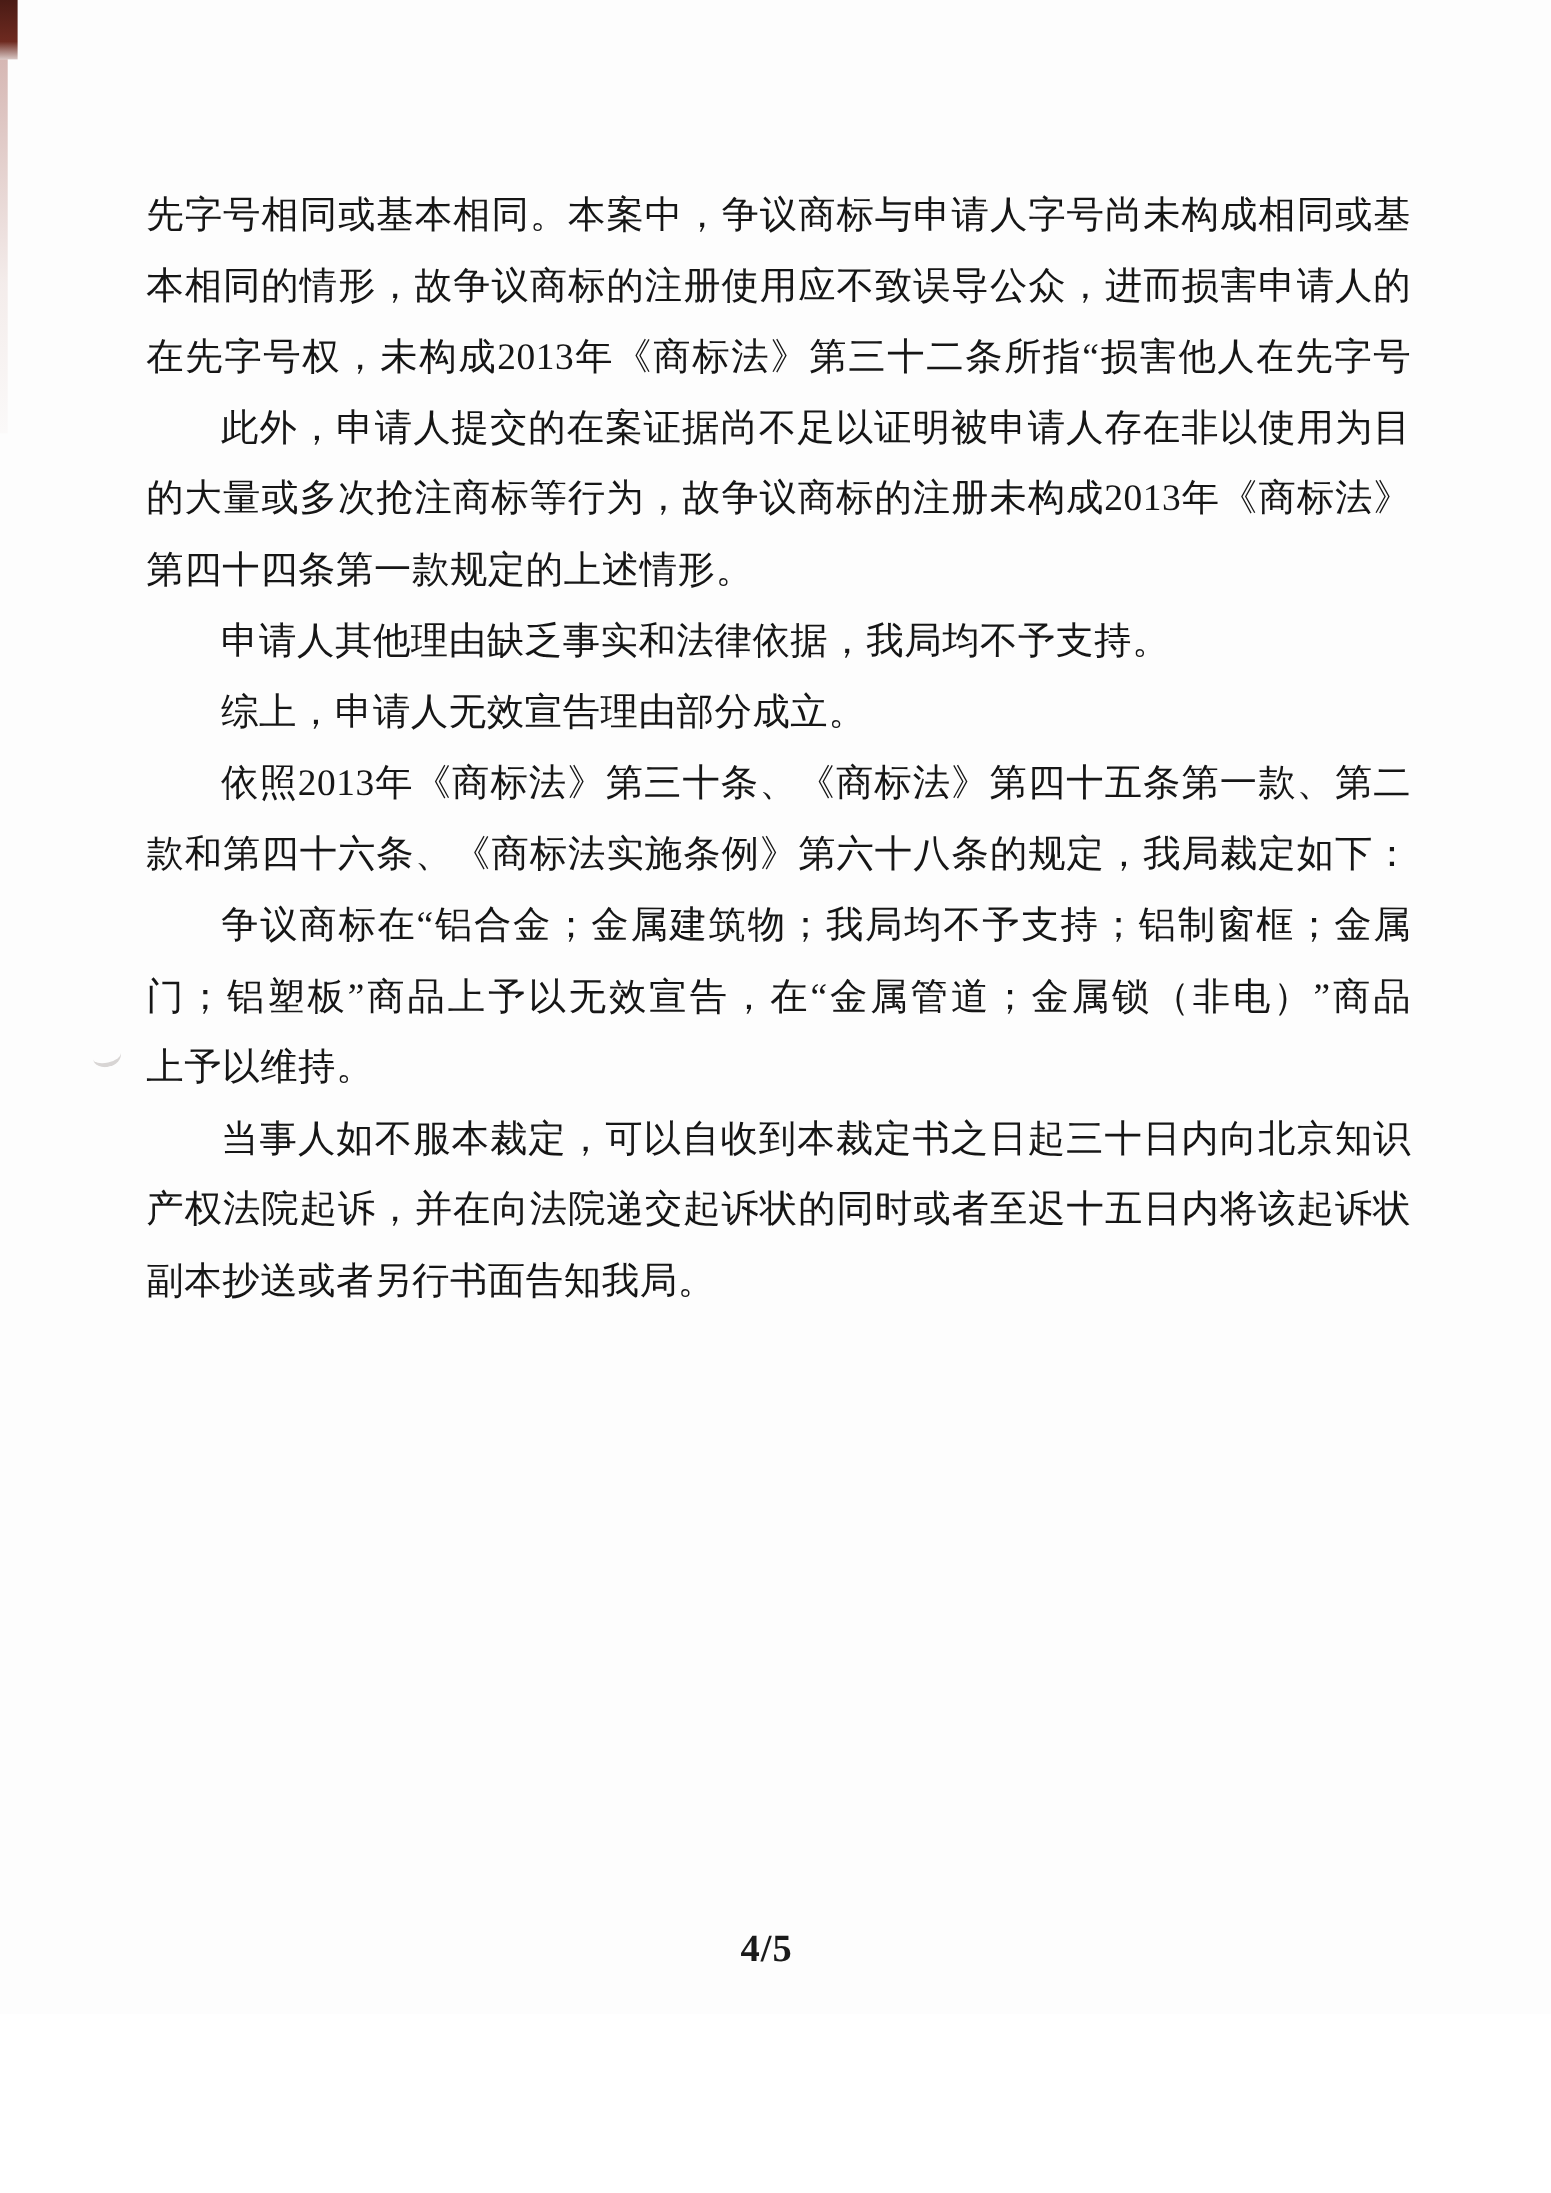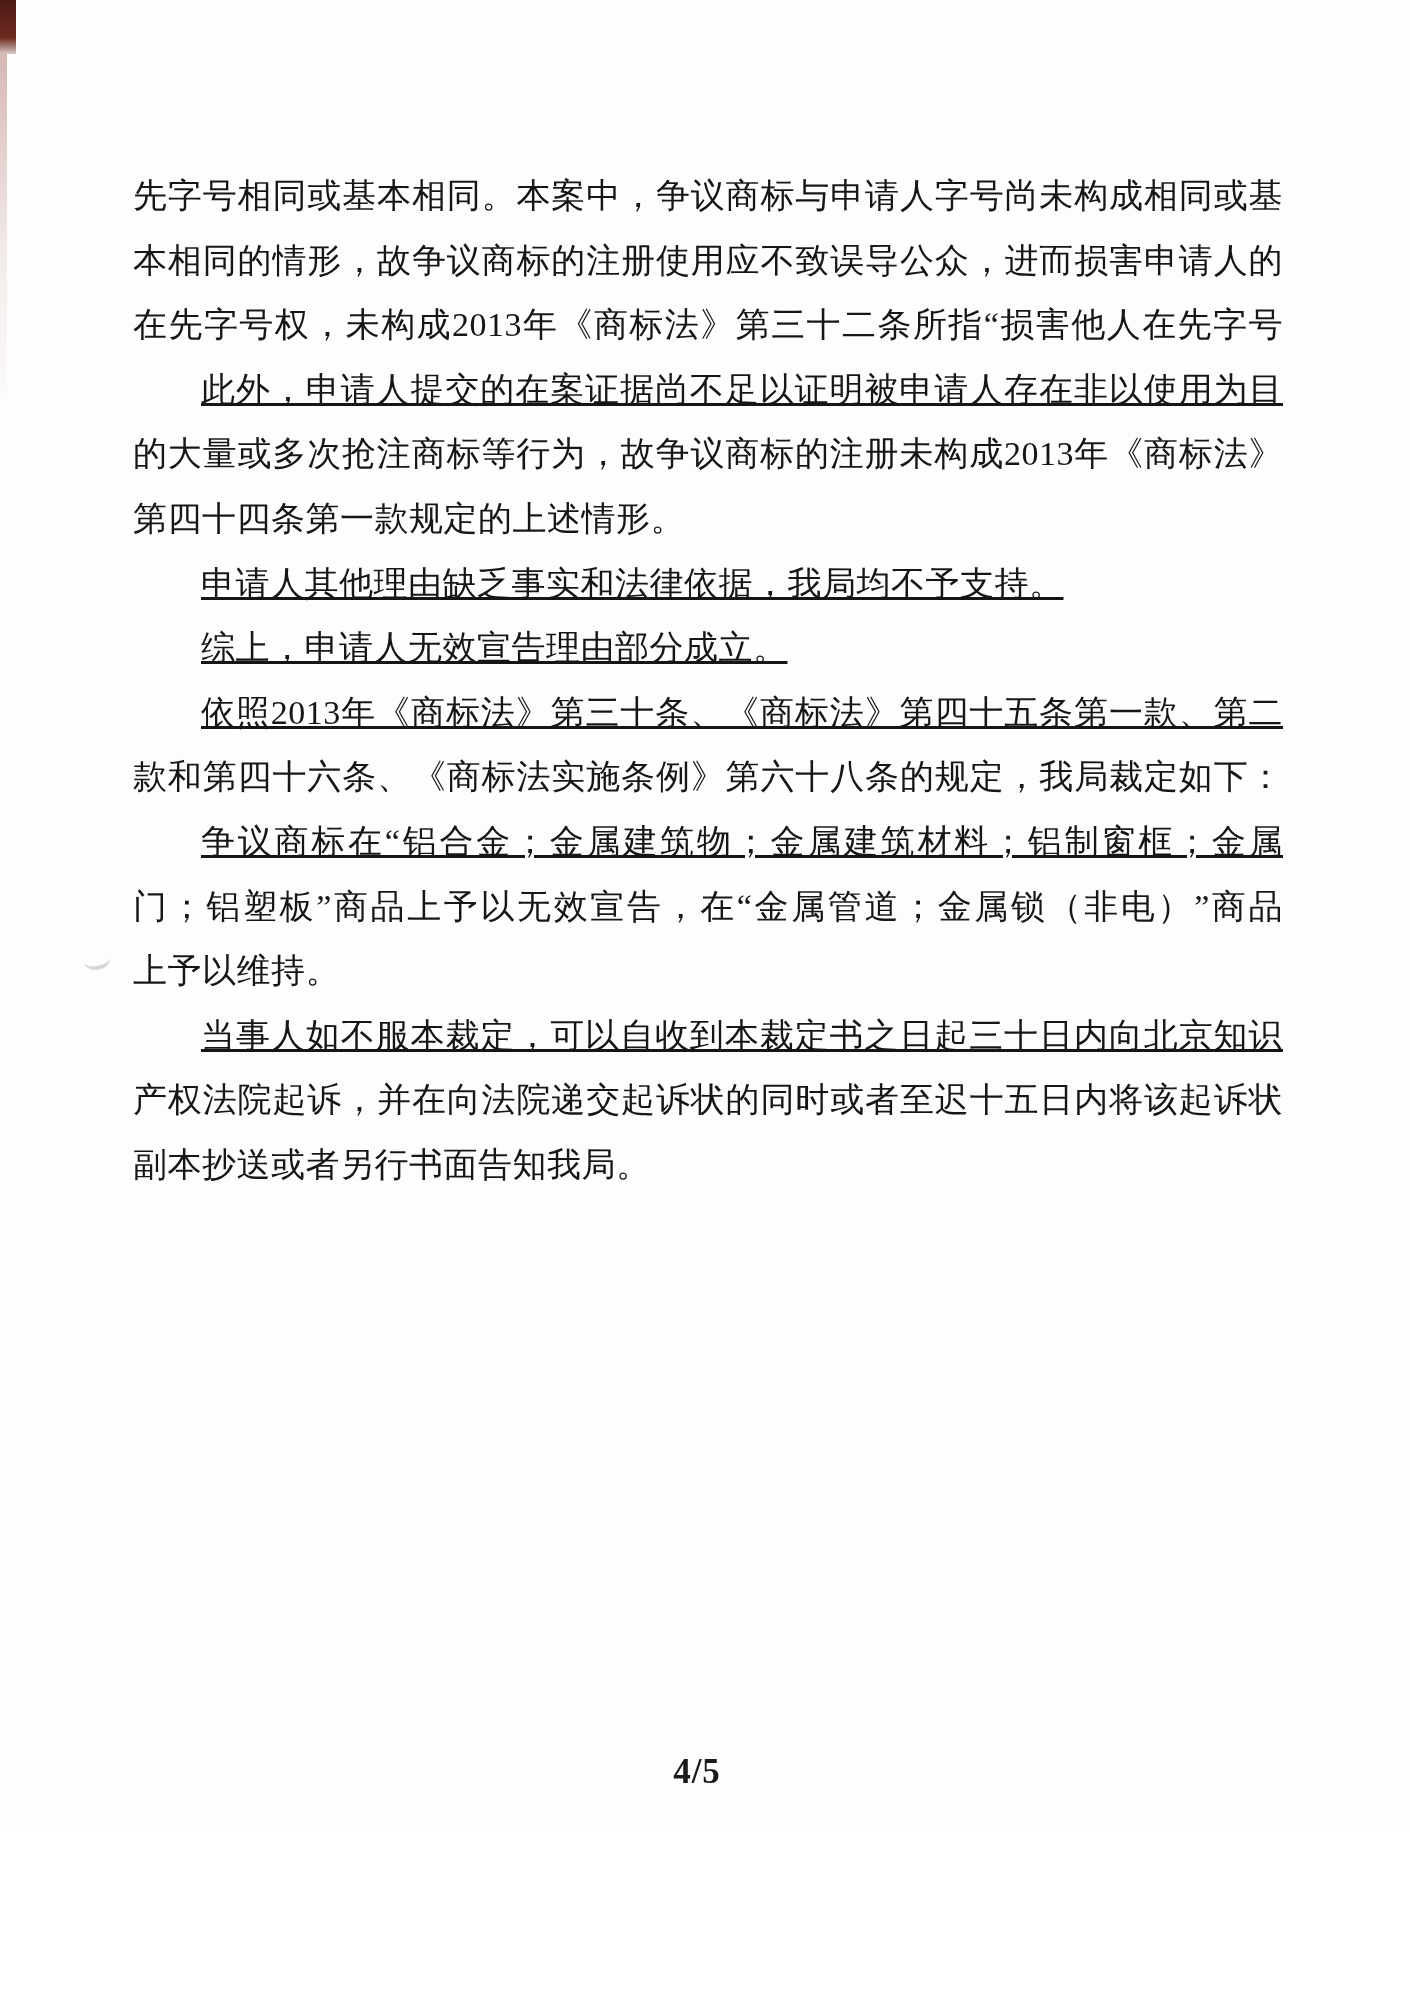--- a/index.html
+++ b/index.html
@@ -67,21 +67,20 @@
     white-space: nowrap;
     text-align: justify;
     text-align-last: left;
     letter-spacing: 0.5px;
   }
   .line.fill {
     text-align-last: justify;
   }
   .line.indent {
     text-indent: 68px;
-    text-decoration: underline;
   }
   
   .page-number {
     position: absolute;
     left: 597px;
     top: 1750px;
     width: 200px;
     height: 44px;
     line-height: 44px;
     text-align: center;
@@ -104,21 +103,21 @@
       <div class="line fill">先字号相同或基本相同。本案中，争议商标与申请人字号尚未构成相同或基</div>
       <div class="line fill">本相同的情形，故争议商标的注册使用应不致误导公众，进而损害申请人的</div>
       <div class="line fill">在先字号权，未构成2013年《商标法》第三十二条所指“损害他人在先字号</div>
       <div class="line indent fill">此外，申请人提交的在案证据尚不足以证明被申请人存在非以使用为目</div>
       <div class="line fill">的大量或多次抢注商标等行为，故争议商标的注册未构成2013年《商标法》</div>
       <div class="line">第四十四条第一款规定的上述情形。</div>
       <div class="line indent">申请人其他理由缺乏事实和法律依据，我局均不予支持。</div>
       <div class="line indent">综上，申请人无效宣告理由部分成立。</div>
       <div class="line indent fill">依照2013年《商标法》第三十条、《商标法》第四十五条第一款、第二</div>
       <div class="line fill">款和第四十六条、《商标法实施条例》第六十八条的规定，我局裁定如下：</div>
-      <div class="line indent fill">争议商标在“铝合金；金属建筑物；金属建筑材料；铝制窗框；金属</div>
+      <div class="line indent fill">争议商标在“铝合金；金属建筑物；我局均不予支持；铝制窗框；金属</div>
       <div class="line fill">门；铝塑板”商品上予以无效宣告，在“金属管道；金属锁（非电）”商品</div>
       <div class="line">上予以维持。</div>
       <div class="line indent fill">当事人如不服本裁定，可以自收到本裁定书之日起三十日内向北京知识</div>
       <div class="line fill">产权法院起诉，并在向法院递交起诉状的同时或者至迟十五日内将该起诉状</div>
       <div class="line">副本抄送或者另行书面告知我局。</div>
     </main>
 
   <div class="page-number">4/5</div>
 </div>
 

